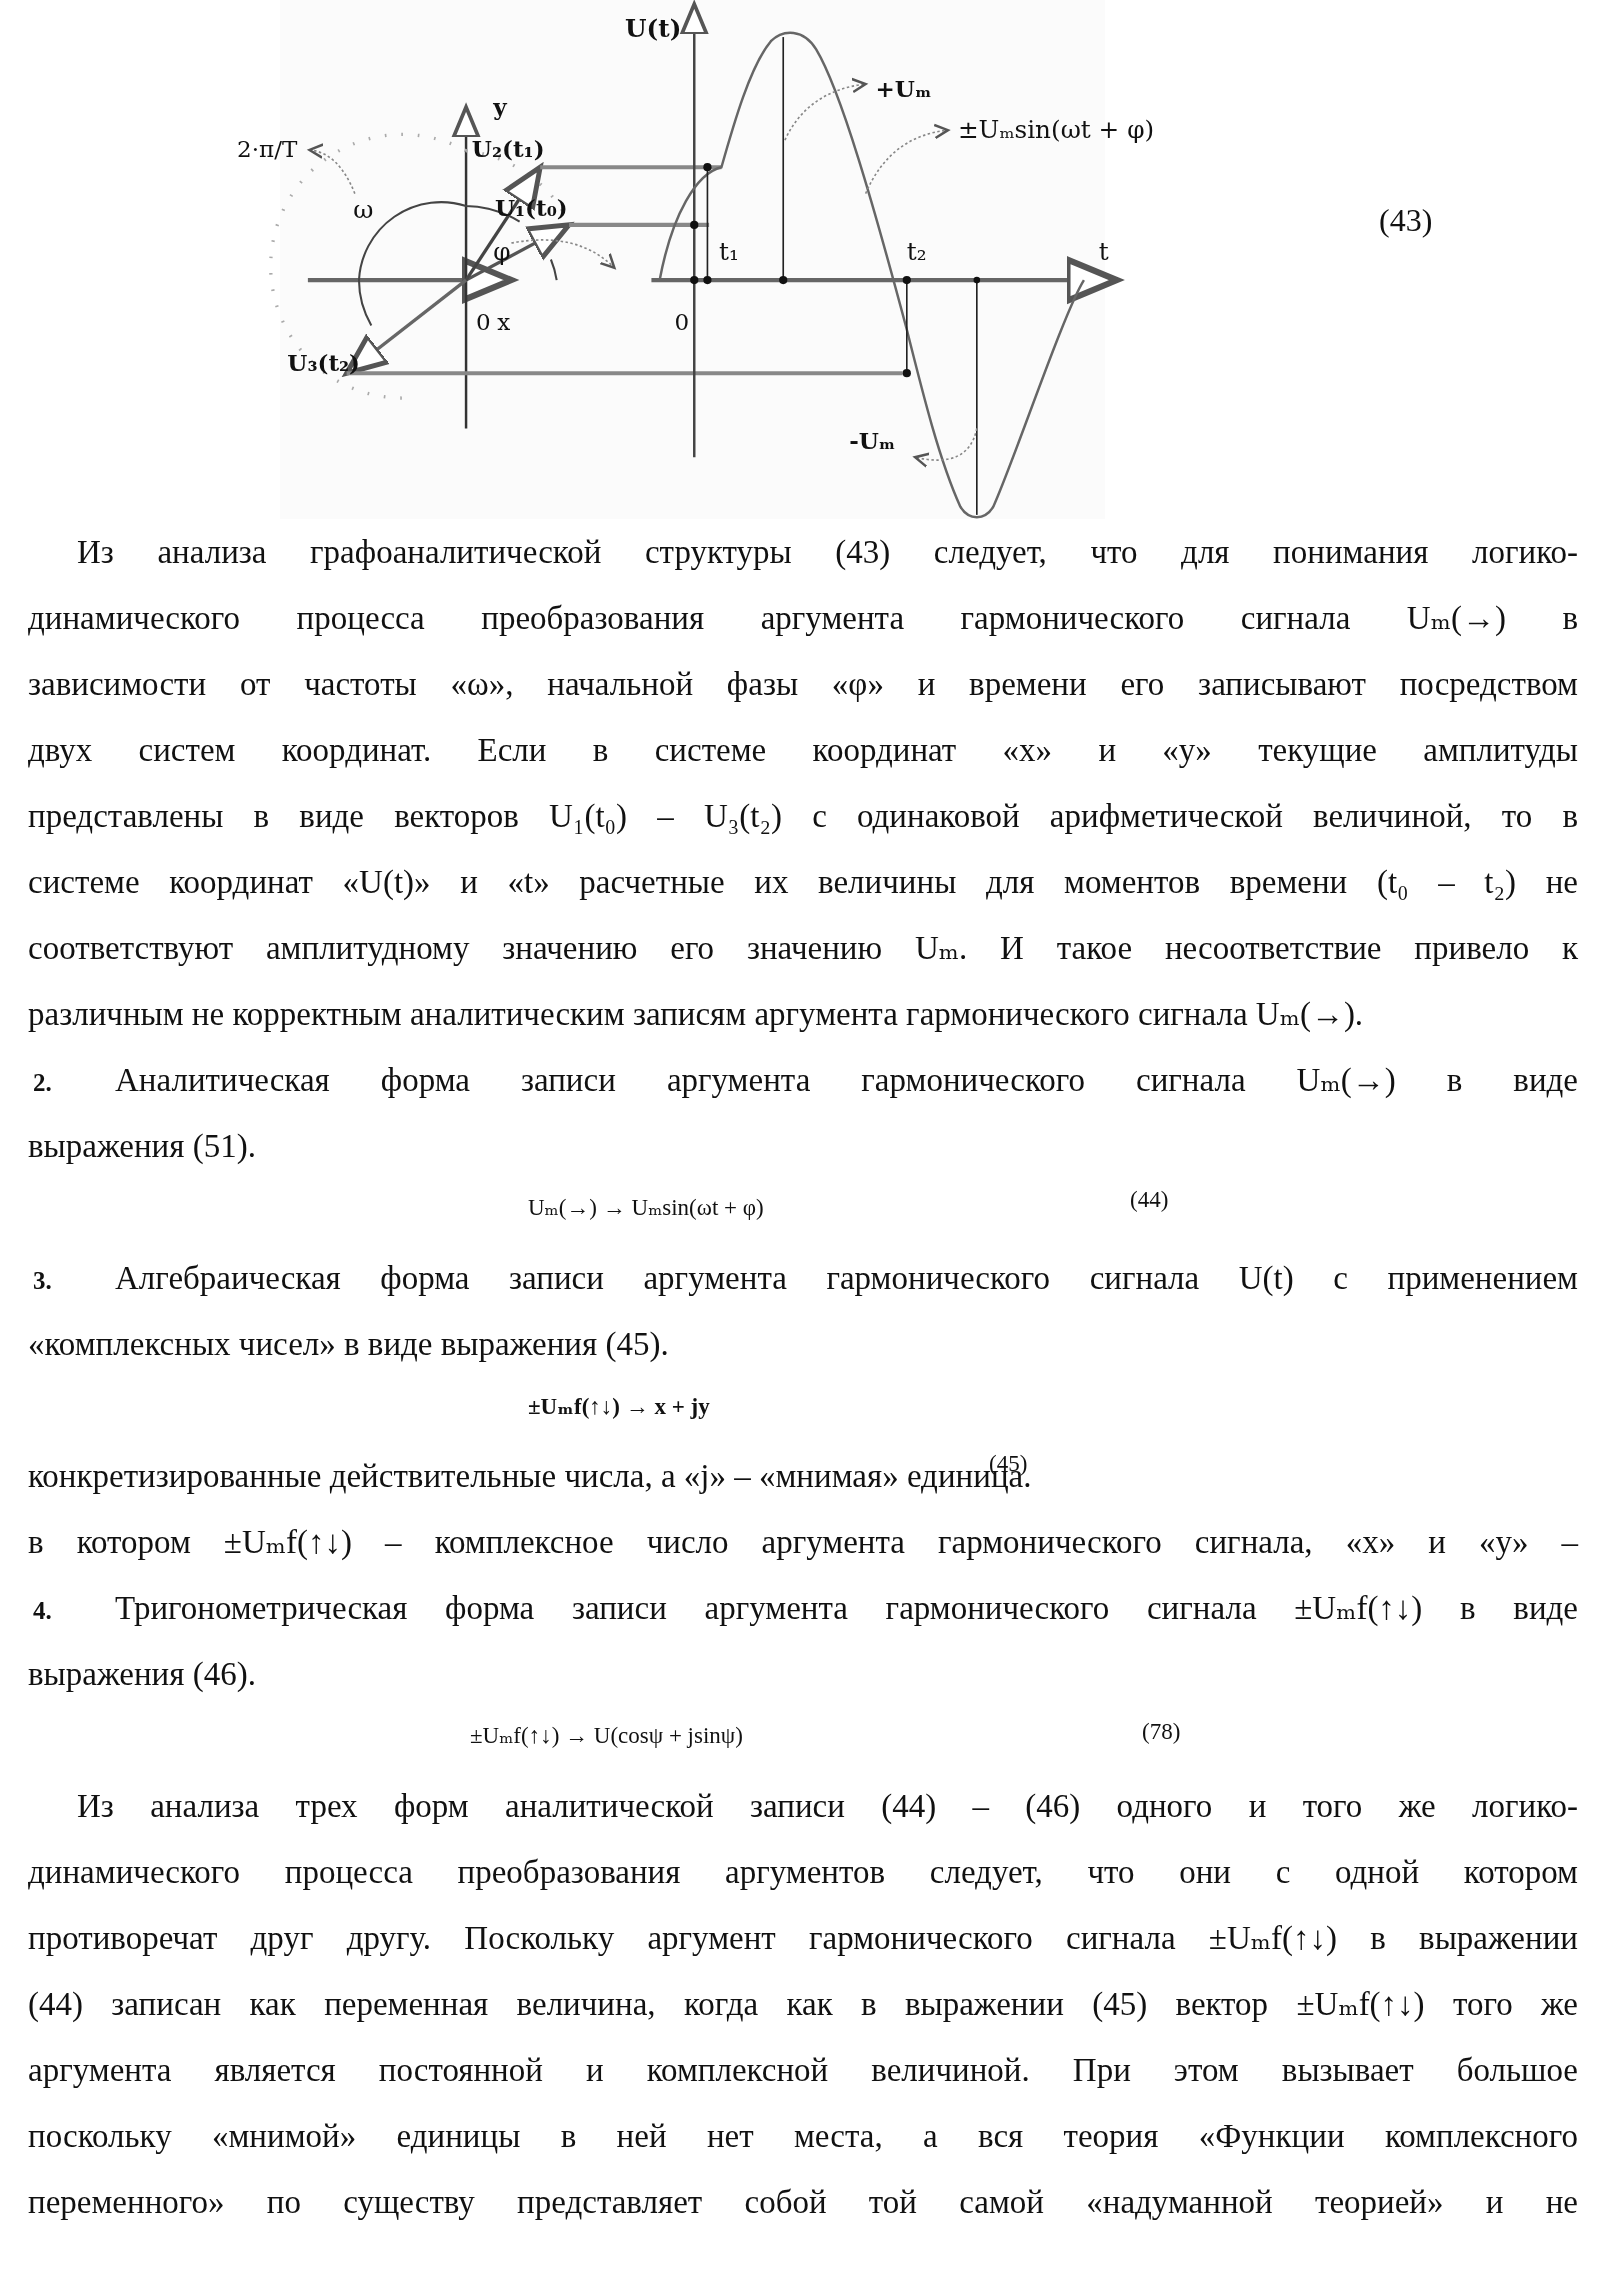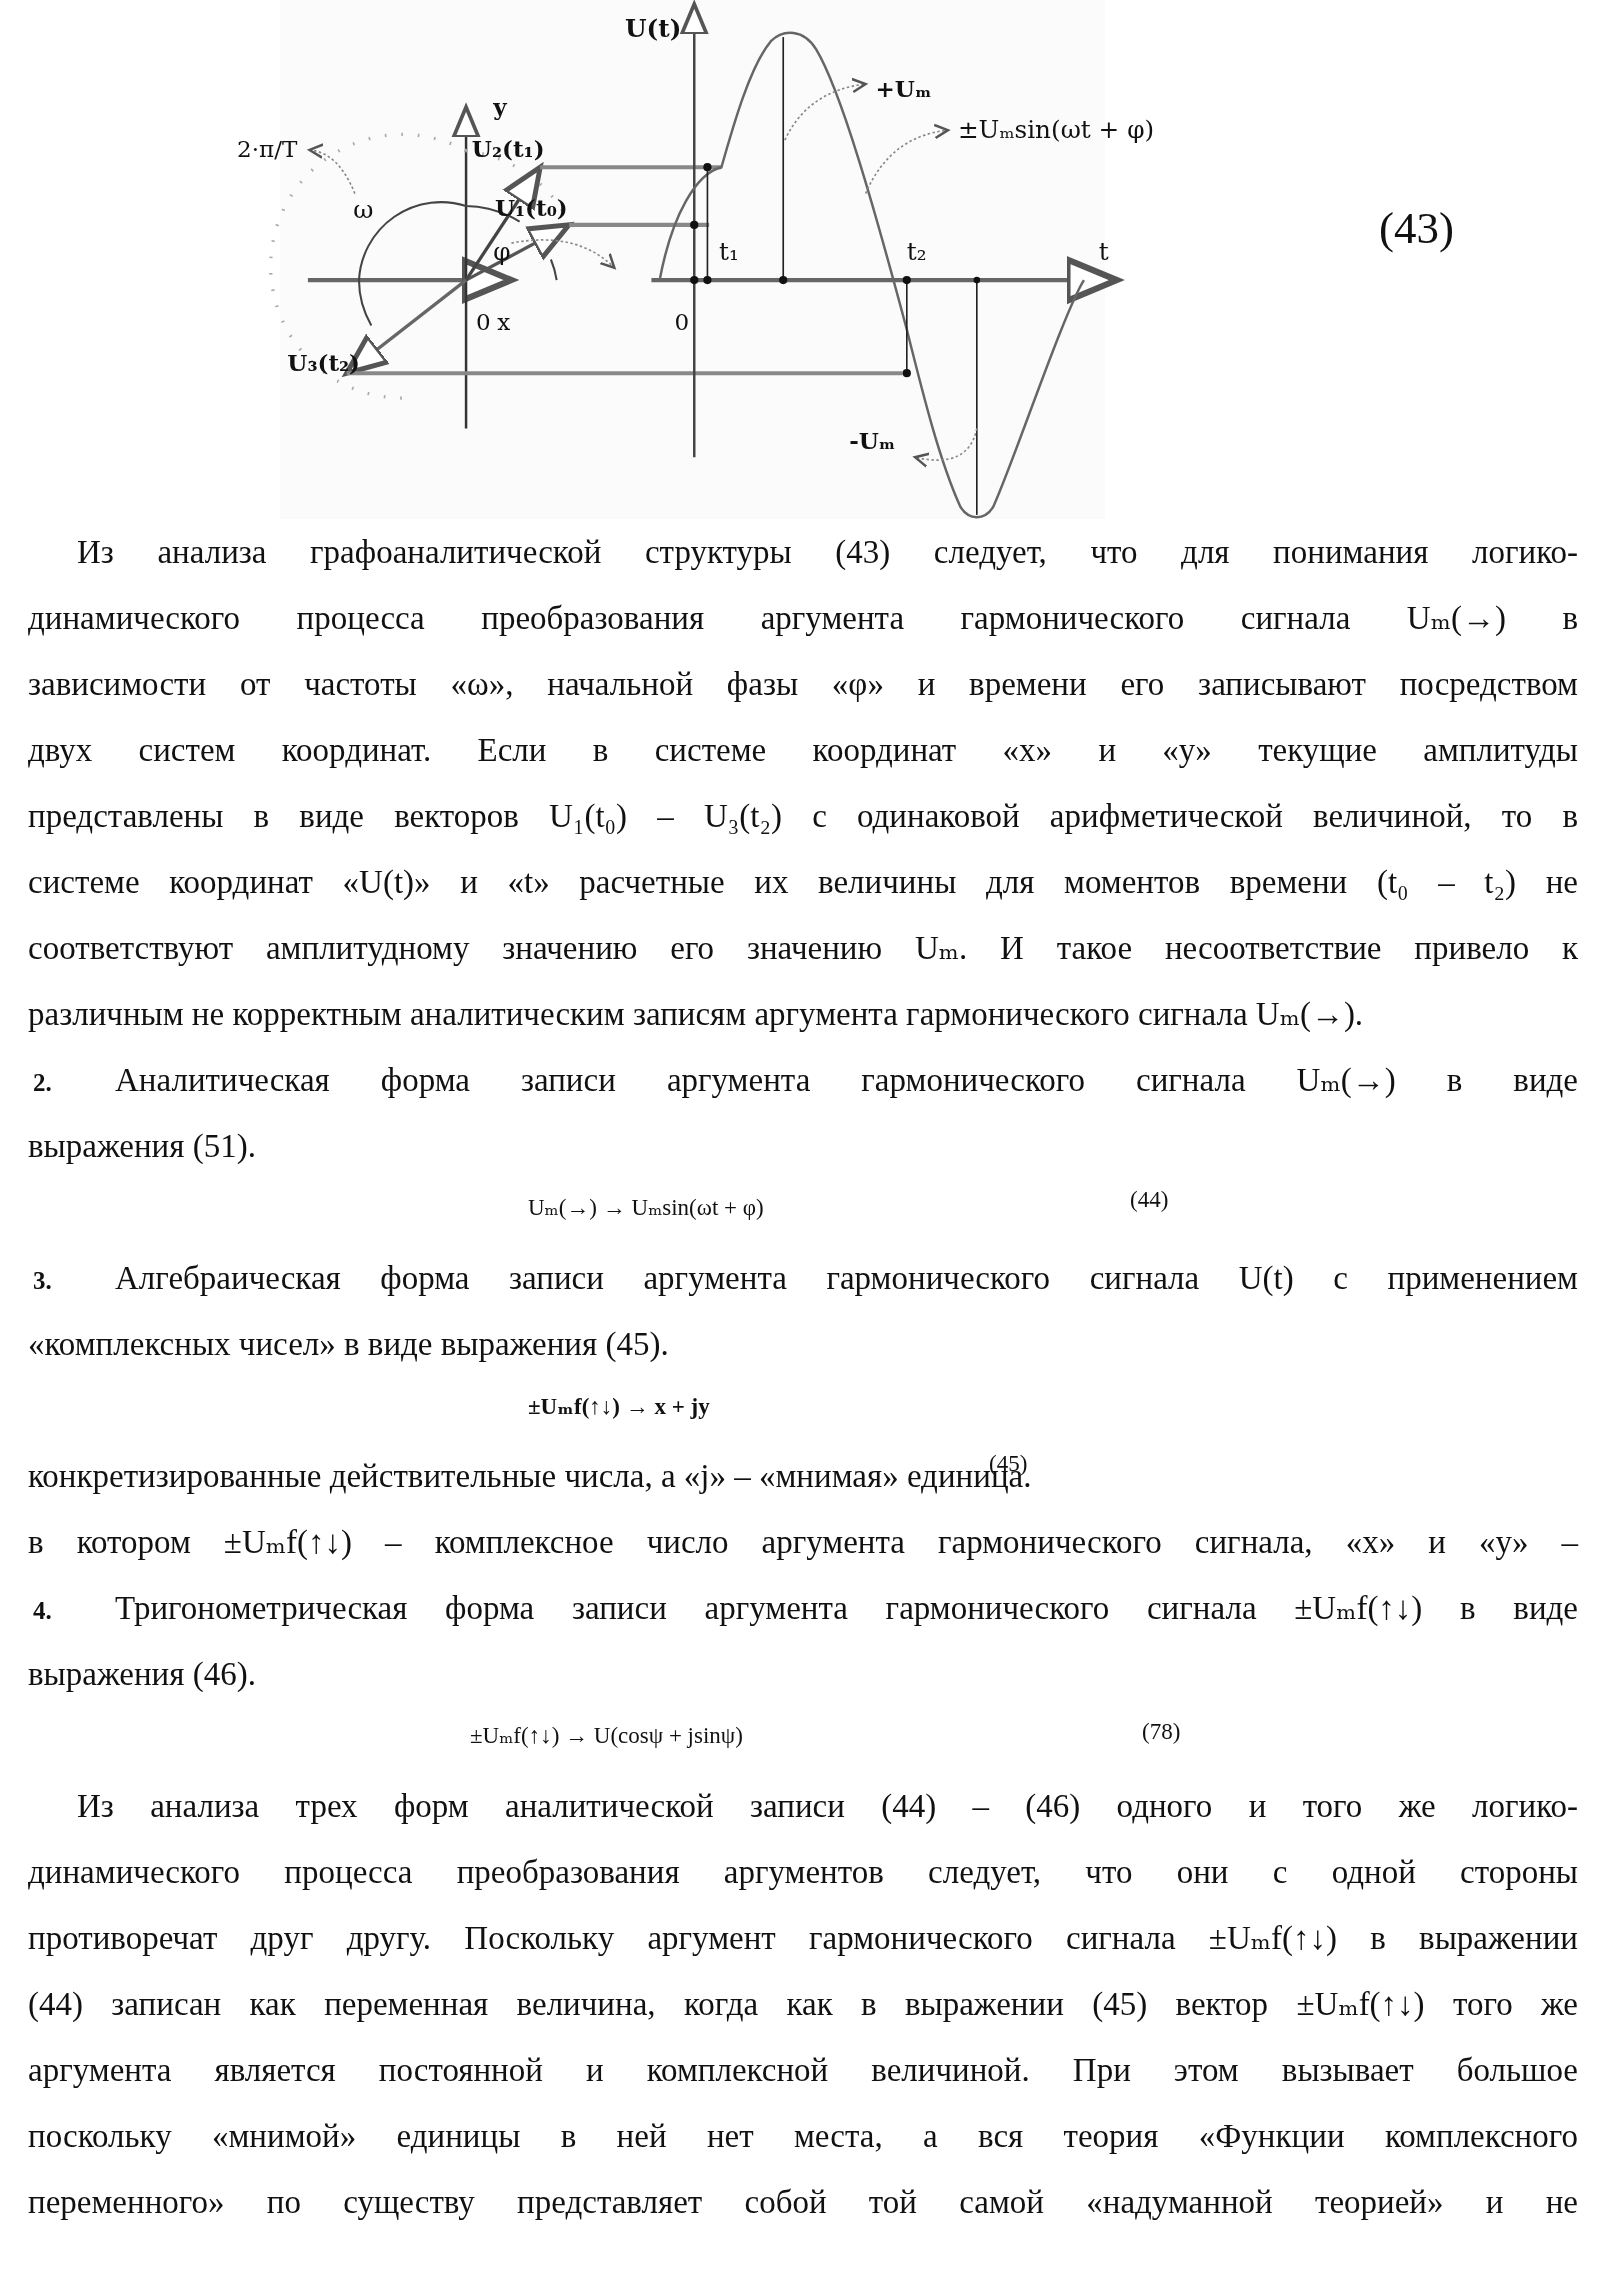--- a/index.html
+++ b/index.html
@@ -1,21 +1,21 @@
 <!DOCTYPE html>
 <html style="font-size:13px"><head>
 <meta charset="utf-8">
 <style>
   html, body { margin: 0; padding: 0; background: #ffffff; }
   body { width: 1606px; height: 2295px; position: relative; overflow: hidden;
          font-family: "Liberation Serif", "DejaVu Serif", serif; color: #111; }
   .figure { position: absolute; left: 0; top: 0; width: 1606px; height: 519px; }
   .figure svg { position: absolute; left: 0; top: 0; }
   .fig-bg { position:absolute; left:280px; top:0; width:825px; height:519px; background:#fbfbfb; }
-  .eqnum-43 { position: absolute; left: 1379px; top: 202px; font-size: 45px; }
+  .eqnum-43 { position: absolute; left: 1379px; top: 202px; font-size: 32px; }
   .para { position: absolute; left: 28px; width: 1550px; font-size: 33px; line-height: 66px; }
   .line { display: block; text-align: justify; text-align-last: justify; white-space: nowrap; height: 66px; }
   .line.last { text-align-last: left; }
   .indent { padding-left: 49px; font-family: Liberation Serif, serif; }
   .num { font-weight: bold; font-size: 25px; display:inline-block; width: 82px; padding-left: 5px; }
   .formula { position: absolute; font-size: 23px; white-space: nowrap; }
   .fnum { position: absolute; font-size: 23px; }
   .bold { font-weight: bold; }
   .lbl { font-family: "DejaVu Serif", serif; fill: #111; }
 </style>
@@ -136,20 +136,20 @@
 <div class="para" style="top:1575px;">
   <span class="line"><span class="num">4.</span><span>Тригонометрическая форма записи  аргумента  гармонического сигнала ±Uₘf(↑↓)  в виде</span></span>
   <span class="line last">выражения (46).</span>
 </div>
 
 <div class="formula" style="left:470px; top:1722px;">±Uₘf(↑↓)  →  U(cosψ + jsinψ)</div>
 <div class="fnum" style="left:1142px; top:1719px;">(78)</div>
 
 <div class="para" style="top:1773px;">
   <span class="line indent">Из анализа трех форм аналитической записи  (44) –  (46) одного и того же  логико-</span>
-  <span class="line">динамического процесса преобразования аргументов следует, что они с одной стороны</span>
+  <span class="line">динамического процесса преобразования аргументов следует, что они с одной котором</span>
   <span class="line">противоречат друг другу. Поскольку аргумент гармонического сигнала ±Uₘf(↑↓)  в выражении</span>
   <span class="line">(44) записан как переменная величина, когда как в выражении (45) вектор ±Uₘf(↑↓)  того же</span>
   <span class="line">аргумента является постоянной и комплексной величиной. При этом вызывает большое</span>
   <span class="line">поскольку «мнимой» единицы в ней  нет места, а вся теория «Функции комплексного</span>
   <span class="line">переменного» по существу представляет собой той самой «надуманной теорией» и не</span>
 </div>
 
 
 </body></html>

